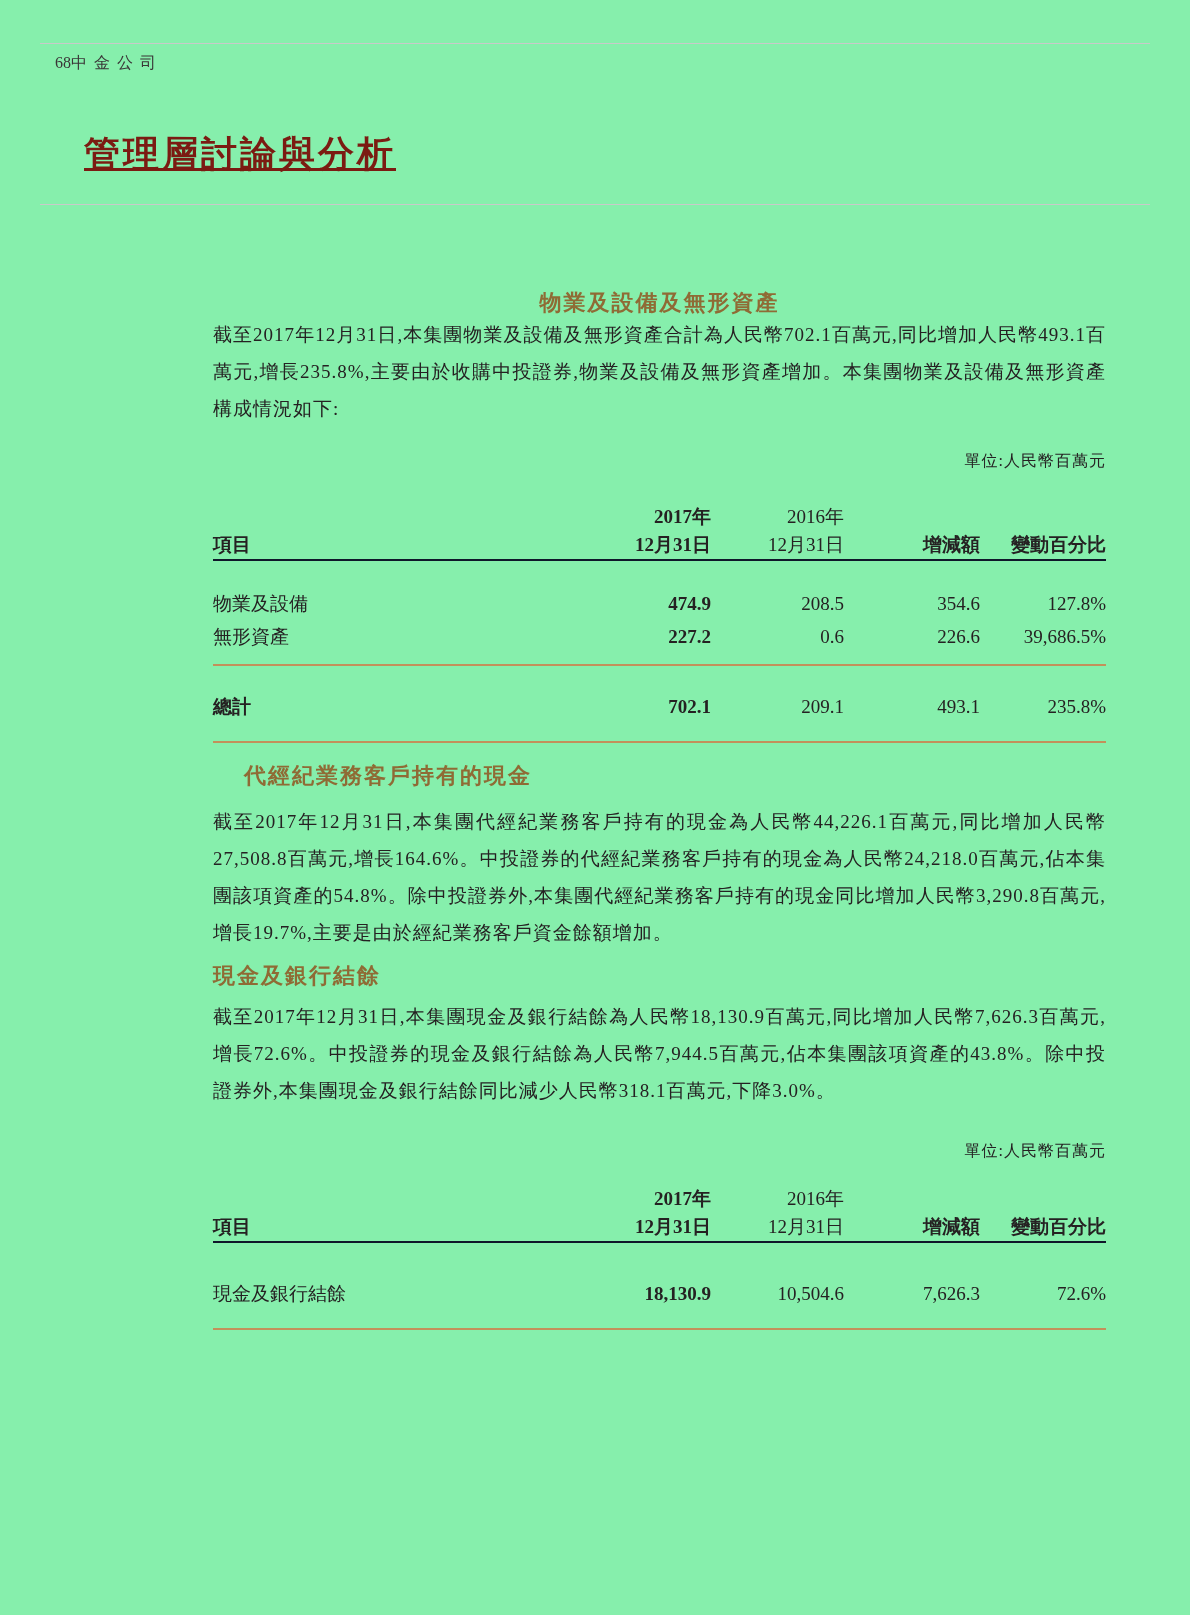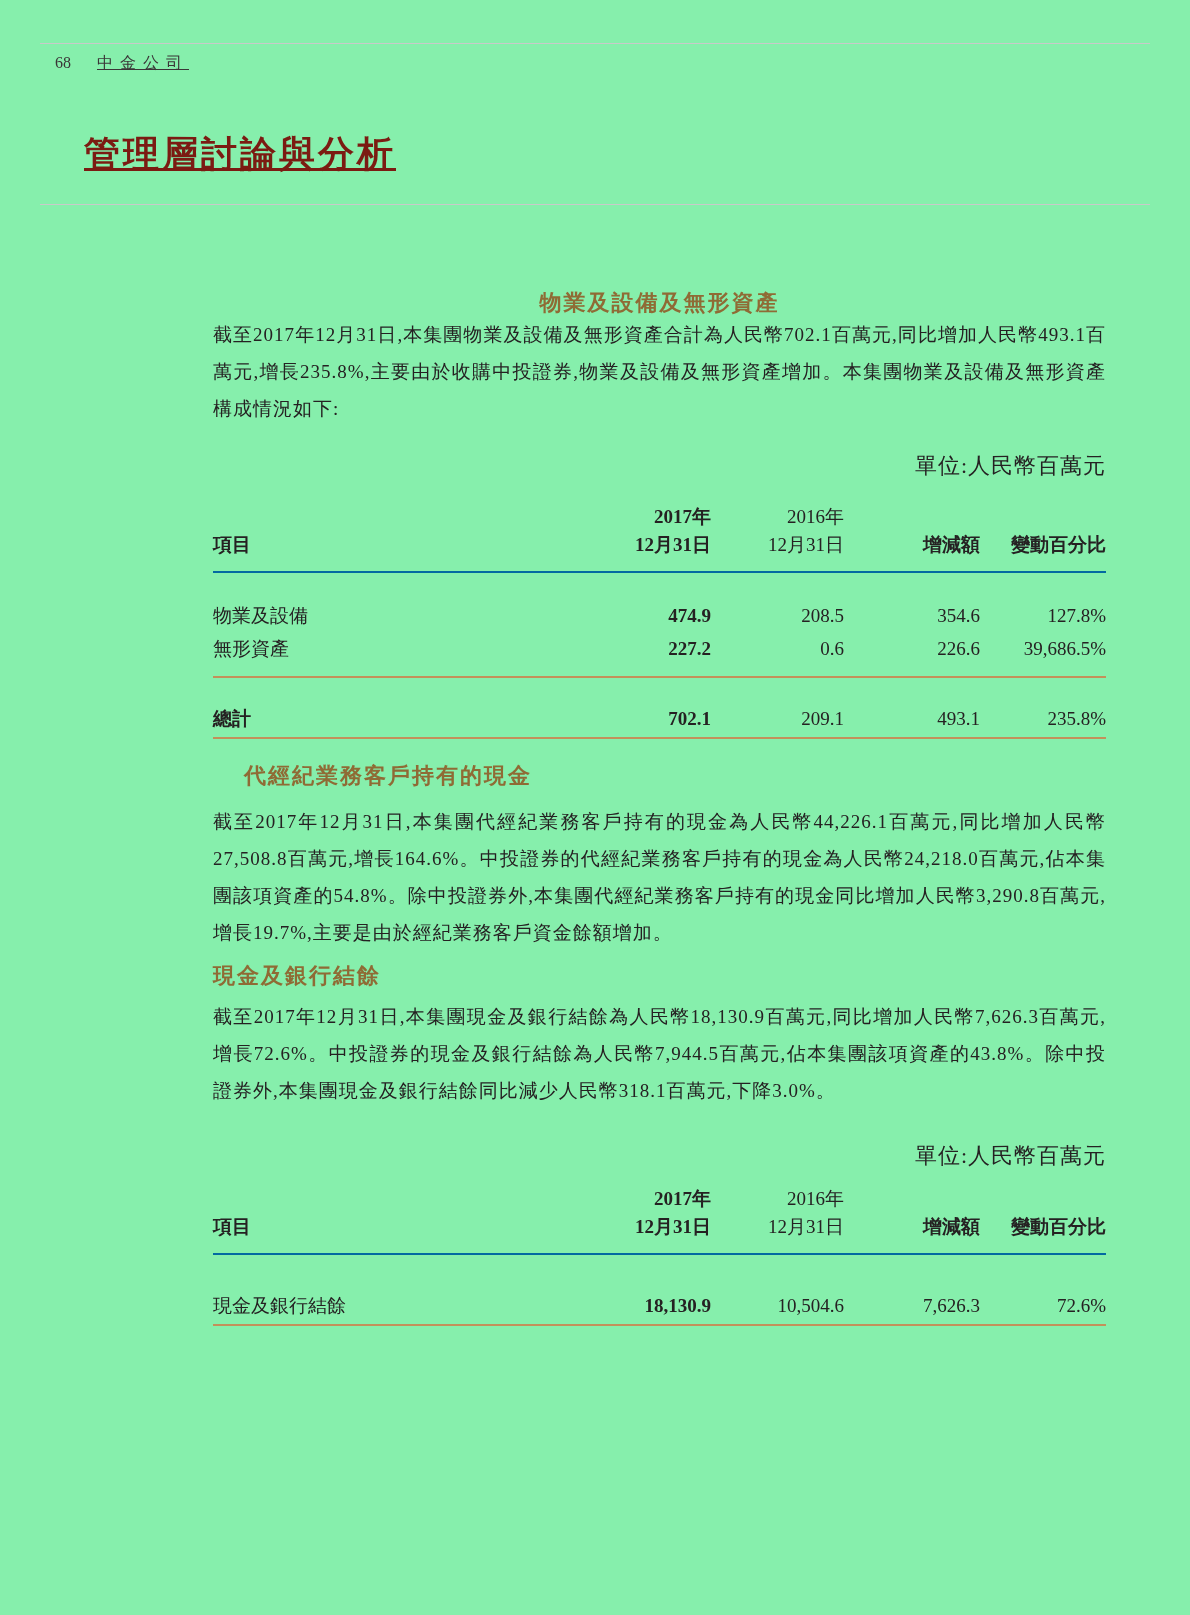--- a/index.html
+++ b/index.html
@@ -11,21 +11,21 @@
     font-family:"Liberation Serif","DejaVu Serif",serif;
     color:#252122;
     overflow:hidden;
   }
   .rule-gray{position:absolute;left:40px;width:1110px;height:0;border-top:1px solid #c9c9c9;}
   .rule-top{top:43px;}
   .rule-title{top:204px;}
 
   .page-header{position:absolute;top:53px;left:55px;font-size:16px;color:#3a3637;display:flex;align-items:baseline;}
   .page-num{letter-spacing:0;}
-  .company{margin-left:26px;letter-spacing:7px;text-decoration:underline;}
+  .company{letter-spacing:7px;}
 
   .doc-title{
     position:absolute;top:133px;left:84px;
     font-size:36px;font-weight:bold;color:#7b1b12;
     letter-spacing:3px;line-height:1.2;text-decoration:underline;
   }
 
   .sec-heading{
     position:absolute;left:213px;width:893px;
     font-size:22px;font-weight:bold;color:#8f6b35;
@@ -39,51 +39,50 @@
     position:absolute;left:213px;width:893px;
     font-size:19px;line-height:37px;letter-spacing:1px;
     text-align:justify;color:#252122;
   }
   .p-1{top:316px;}
   .p-2{top:803px;}
   .p-3{top:998px;}
 
   .unit-note{
     position:absolute;left:213px;width:893px;
-    font-size:22px;letter-spacing:1px;text-align:right;color:#252122;
+    font-size:16px;letter-spacing:1px;text-align:right;color:#252122;
   }
   .u-1{top:451px;}
   .u-2{top:1141px;}
 
   .fin-table{
     position:absolute;left:213px;width:893px;
     border-collapse:collapse;table-layout:fixed;
     font-size:19px;color:#252122;
   }
   .t-1{top:503px;}
   .t-2{top:1185px;}
   .fin-table th,.fin-table td{padding:0;margin:0;}
   .fin-table .head-row th{
     vertical-align:bottom;
-    border-bottom:2px solid #0369a1;
-    padding-bottom:12px;
+    border-bottom:2px solid #0f172a;
     font-weight:bold;line-height:28px;
   }
   .c-item{text-align:left;}
   .c-num{text-align:right;}
   .pad-a{padding-right:12px !important;}
   .pad-b{padding-right:14px !important;}
   .normal{font-weight:normal !important;}
   .bold{font-weight:bold;}
   .spacer td{height:26px;border:none;}
   .spacer-sm td{height:24px;border:none;}
   .spacer-lg td{height:34px;border:none;}
   .data-row td{height:33px;vertical-align:middle;}
   .rule-row td{border-bottom:2px solid #c3905a;padding-bottom:11px !important;}
-  .total-row td{height:33px;vertical-align:middle;border-bottom:2px solid #c3905a;padding-bottom:2px;}
+  .total-row td{height:33px;vertical-align:middle;border-bottom:2px solid #c3905a;padding-bottom:18px;}
 </style>
 </head>
 <body>
 
 <div class="page">
 
   <div class="rule-gray rule-top"></div>
 
   <div class="page-header">
     <span class="page-num">68</span>

